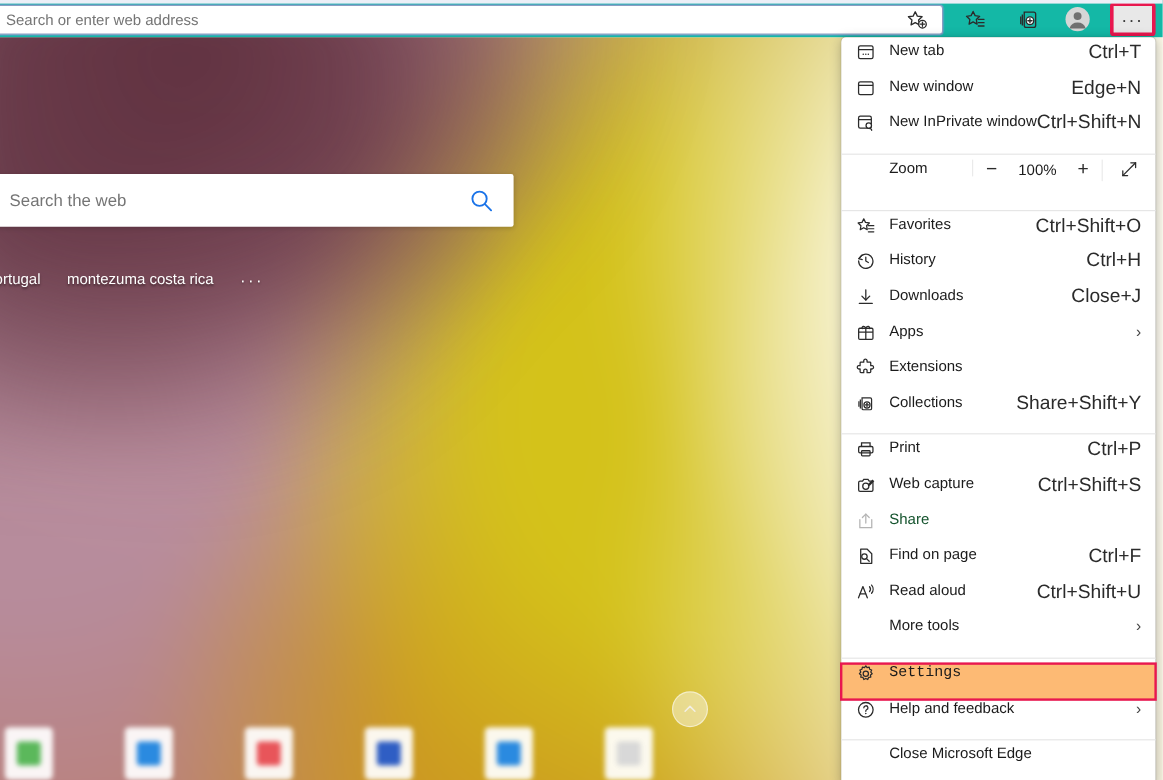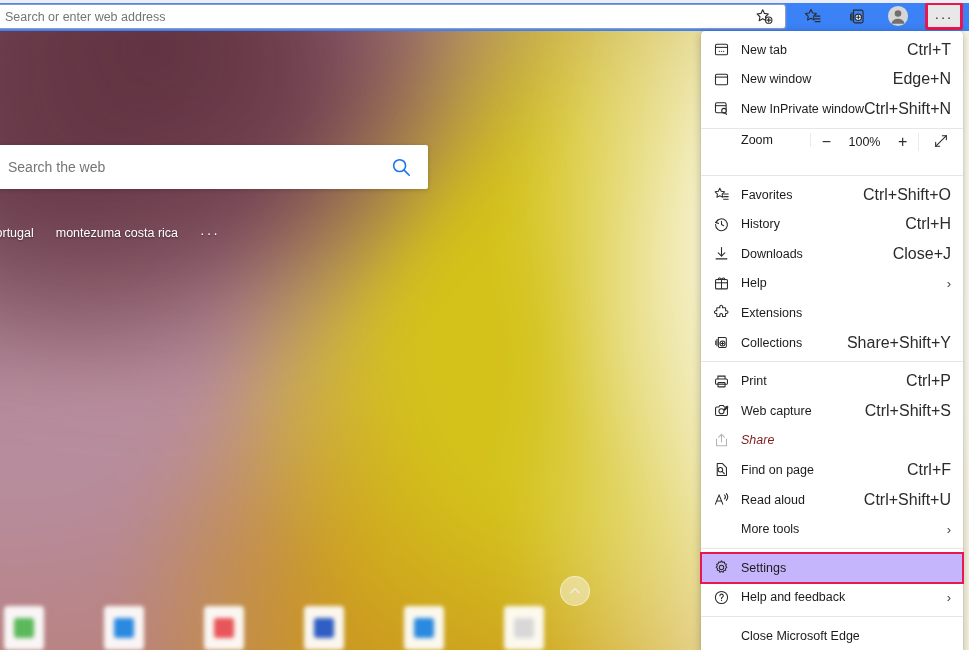--- a/index.html
+++ b/index.html
@@ -6,21 +6,21 @@
   html,body { width:969px; height:650px; overflow:hidden; }
   body {
     font-family: "Liberation Sans", sans-serif;
     background:#fff;
     position:relative;
   }
 
   
   #toolbar{
     position:absolute; left:0; top:0; width:969px; height:31px;
-    background:#3b82f6;
+    background:#14b8a6;
     display:flex; align-items:center;
     z-index:40;
   }
   #toolbar-topline{
     position:absolute; left:0; top:0; width:969px; height:3px;
     background:#eceff7; z-index:41;
   }
   #addressbar{
     position:absolute; left:-6px; top:4px; width:792px; height:25px;
     background:#ffffff;
@@ -135,52 +135,53 @@
   #menu{
     position:absolute; right:6px; top:31px; width:262px;
     background:#ffffff;
     border-radius:4px;
     box-shadow:0 2px 10px rgba(0,0,0,.26), 0 0 1px rgba(0,0,0,.3);
     padding:4px 0 4px 0;
     z-index:60;
     font-size:12.5px; color:#1b1b1b;
   }
   .mi{
-    height:29.6px; display:flex; align-items:center;
+    height:29.6px; display:flex; align-items:flex-start;
     padding:0 12px 0 0; cursor:pointer; position:relative;
   }
   .mi .ic{ width:40px; min-width:40px; display:flex; align-items:center; justify-content:center; }
   .mi .lbl{ flex:1; white-space:nowrap; }
   .mi .acc{ color:#2b2b2b; font-size:16px; white-space:nowrap; }
   .mi .chev{ color:#444; font-size:13px; margin-left:8px; }
-  .mi.disabled{ color:#7f1d1d; cursor:default;font-style:italic; }
+  .mi.disabled{ color:#14532d; cursor:default; }
   .sep{ height:1px; background:#e6e6e6; margin:4px 0; }
 
   
   #zoomrow{
     height:38px; display:flex; align-items:flex-start; margin:2px 0;
   }
   #zoomrow .zlbl{
     flex:1; display:flex; align-items:center; padding-left:40px;
     border-right:1px solid #eaeaea;
   }
   #zoomrow .zctrl{
     width:108px; display:flex; align-items:center; justify-content:space-around;
     border-right:1px solid #eaeaea;
   }
   #zoomrow .zbtn{ cursor:pointer; font-size:16px; color:#2b2b2b; padding:0 4px; }
   #zoomrow .zval{ font-size:12.5px; }
   #zoomrow .zfull{ width:44px; display:flex; align-items:center; justify-content:center; cursor:pointer;}
 
   
   .mi.highlight{
-    background:#c4b5fd;
+    background:#fdba74;
     outline:2.5px solid #e8174f;
     outline-offset:-1px;
     z-index:5;
+    font-family:Liberation Mono, monospace;
   }
   svg{ display:block; }
 </style>
 </head>
 <body>
 
 <div id="page">
   <div id="bg"></div>
   <div id="bg-dark"></div>
 
@@ -376,21 +377,21 @@
 
   <div class="mi">
     <span class="ic">
       <svg width="17" height="17" viewBox="0 0 24 24" fill="none" stroke="#2b2b2b" stroke-width="1.5">
         <rect x="3.6" y="6.4" width="16.8" height="13.2" rx="1.4"></rect>
         <line x1="3.6" y1="11" x2="20.4" y2="11"></line>
           <line x1="12" y1="6.4" x2="12" y2="19.6"></line>
         <path d="M12 6.4c-1.6-3.6-5.4-2.2-4.2.4M12 6.4c1.6-3.6 5.4-2.2 4.2.4" stroke-linecap="round"></path>
       </svg>
     </span>
-    <span class="lbl">Help</span>
+    <span class="lbl">Apps</span>
     <span class="chev">›</span>
   </div>
 
   <div class="mi">
     <span class="ic">
       <svg width="17" height="17" viewBox="0 0 24 24" fill="none" stroke="#2b2b2b" stroke-width="1.5">
         <path d="M9.6 3.4a2 2 0 0 1 3.9 0v1.8h3.3a1 1 0 0 1 1 1v3.3h1.8a2 2 0 0 1 0 3.9h-1.8v3.3a1 1 0 0 1-1 1h-3.3v-1.8a2 2 0 1 0-3.9 0v1.8H6.3a1 1 0 0 1-1-1v-3.3H3.5a2 2 0 0 1 0-3.9h1.8V6.4a1 1 0 0 1 1-1h3.3z" stroke-linejoin="round"></path>
       </svg>
     </span>
     <span class="lbl">Extensions</span>

